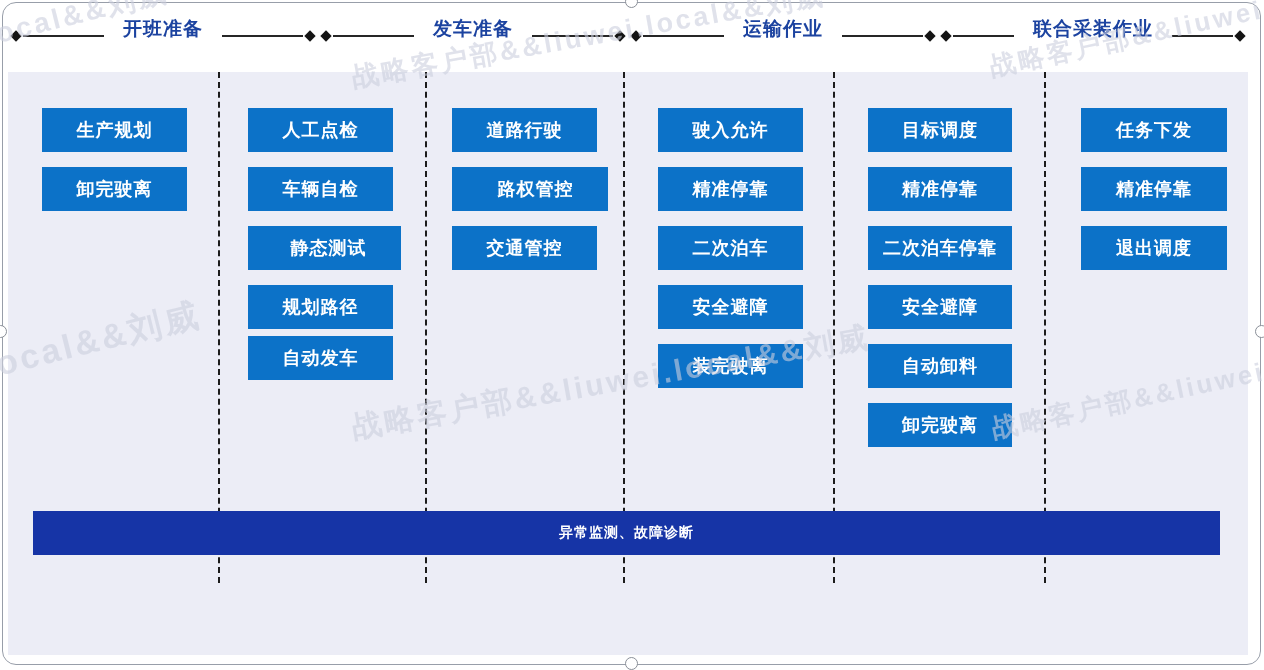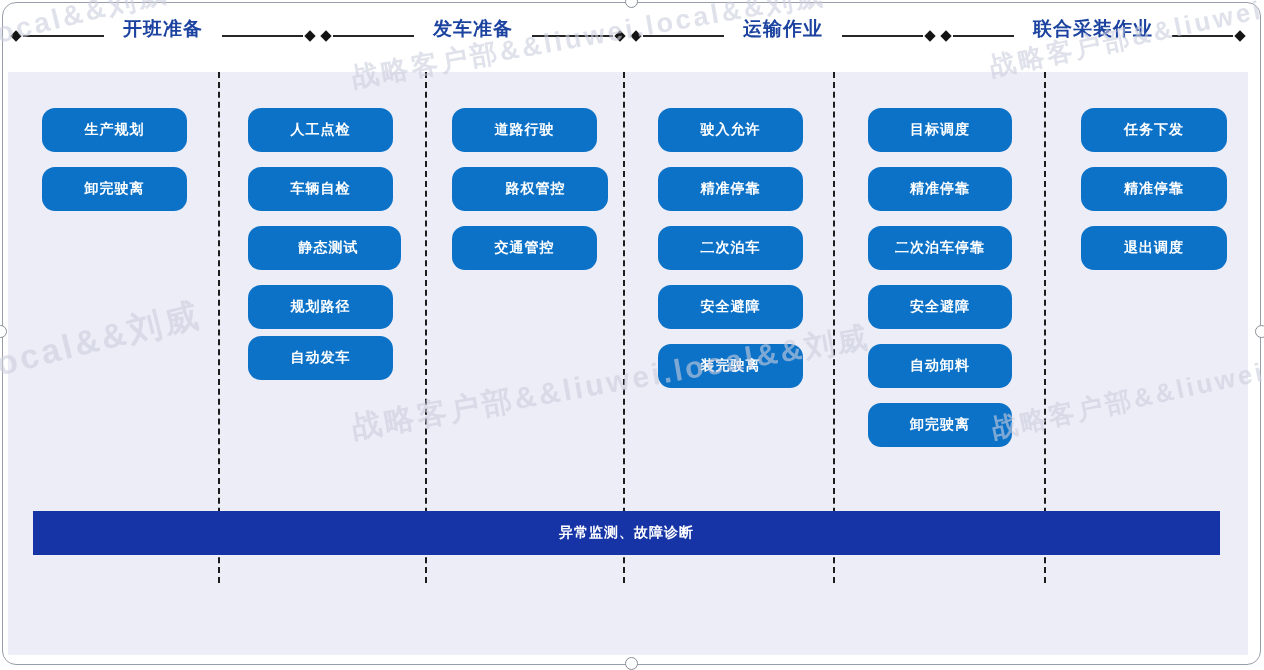--- a/index.html
+++ b/index.html
@@ -20,21 +20,21 @@
   .h-title{flex:none;padding:0 16px;font-size:19px;font-weight:bold;color:#1c43a0;
            transform:translateY(-7px);letter-spacing:1px;white-space:nowrap;}
 
   
   #panel{position:absolute;left:8px;top:72px;width:1240px;height:583px;background:#ecedf6;z-index:1;}
 
   .sep{position:absolute;top:0;width:0;height:511px;border-left:2px dashed #1c1c1c;z-index:2;}
 
   .box{position:absolute;width:145px;height:44px;background:#0c72c8;color:#ffffff;
        display:flex;align-items:center;justify-content:center;
-       font-size:14px;font-weight:bold;letter-spacing:1px;z-index:3;white-space:nowrap;border-radius:13px;}
+       font-size:18px;font-weight:bold;letter-spacing:1px;z-index:3;white-space:nowrap;}
 
   .bar{position:absolute;display:flex;align-items:center;justify-content:center;
        color:#ffffff;font-size:14px;font-weight:bold;letter-spacing:1px;z-index:4;white-space:nowrap;}
   .bar-orange{background:#b8730b;}
   .bar-navy{background:#1634a6;}
 
   
   .wm{position:absolute;color:rgba(203,207,221,0.6);font-weight:bold;white-space:nowrap;
       letter-spacing:3px;transform-origin:left center;z-index:6;pointer-events:none;}
 </style>

